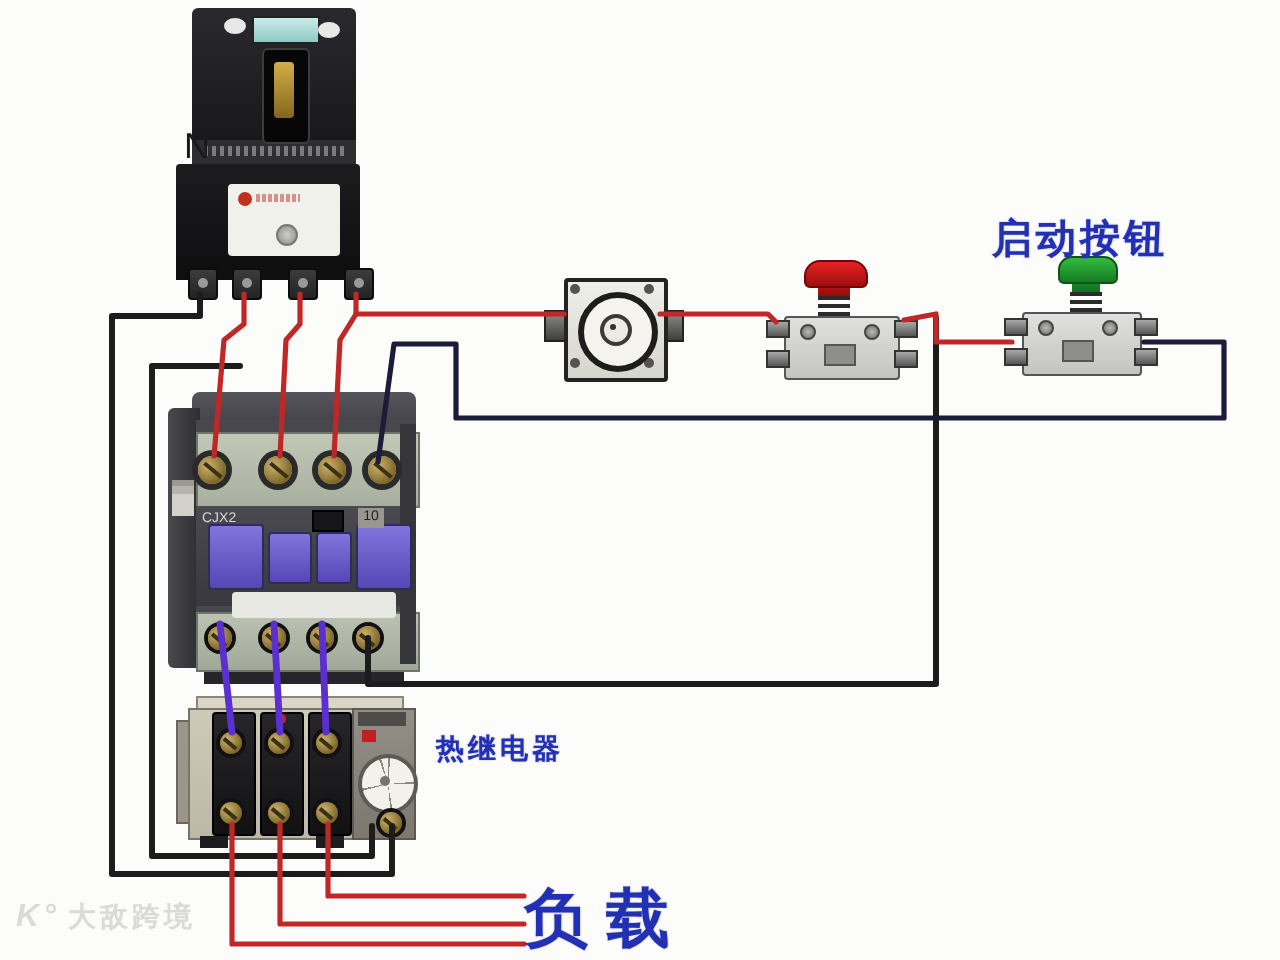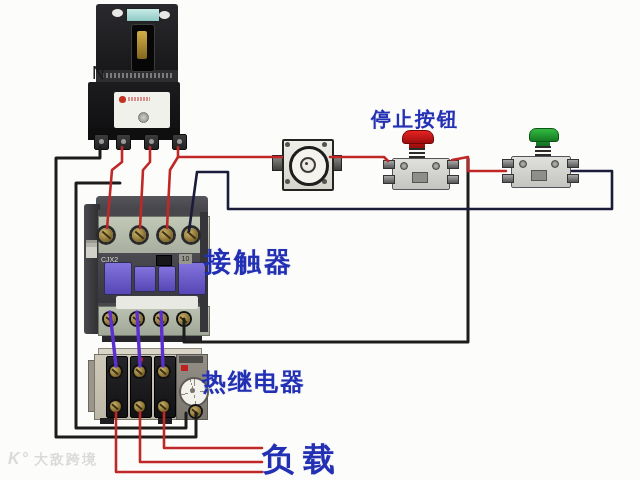--- a/index.html
+++ b/index.html
@@ -8,21 +8,21 @@
   .abs{position:absolute;}
   
   .lbl{position:absolute;color:var(--label-blue,#2230b4);font-weight:bold;z-index:30;
        text-shadow:0 0 1px rgba(40,40,180,.35);}
   #lbl-breaker{left:184px;top:8px;width:27px;font-size:21px;line-height:25px;word-break:break-all;letter-spacing:0;}
   #lbl-n{left:92px;top:63px;color:#1a1a1a;font-size:18px;font-weight:normal;z-index:30;position:absolute;}
   #lbl-fuse{left:263px;top:110px;font-size:20px;letter-spacing:2px;}
   #lbl-stop{left:371px;top:106px;font-size:20px;letter-spacing:2px;}
   #lbl-start{left:496px;top:106px;font-size:20px;letter-spacing:2px;}
   #lbl-contactor{left:204px;top:244px;font-size:27px;letter-spacing:3px;}
-  #lbl-relay{left:202px;top:366px;font-size:24px;letter-spacing:2px;}
+  #lbl-relay{left:218px;top:366px;font-size:14px;letter-spacing:2px;}
   #lbl-load{left:262px;top:438px;font-size:32px;letter-spacing:9px;}
   
   .screw{position:absolute;border-radius:50%;
          background:radial-gradient(circle at 35% 35%,#cdb36c,#7d6526 72%);
          box-shadow:0 0 0 3px #2a2a2a;z-index:12;}
   .screw::after{content:"";position:absolute;left:12%;top:46%;width:76%;height:2px;background:#3a3115;transform:rotate(40deg);}
   .screw.sm{box-shadow:0 0 0 2px #111;}
   .lug{position:absolute;width:10px;height:7px;background:linear-gradient(#a8a8a8,#565656);border:1px solid #333;z-index:12;}
   .spring{position:absolute;width:16px;height:12px;z-index:12;
           background:repeating-linear-gradient(#2b2b2b 0 2px,transparent 2px 4px);}
@@ -155,33 +155,33 @@
   <div class="fuse-nut" style="left:329px;"></div>
   <div class="abs" id="fuse-plate"></div>
   <div class="fuse-corner" style="left:285px;top:142px;"></div>
   <div class="fuse-corner" style="left:322px;top:142px;"></div>
   <div class="fuse-corner" style="left:285px;top:179px;"></div>
   <div class="fuse-corner" style="left:322px;top:179px;"></div>
   <div class="abs" id="fuse-ring"></div>
   <div class="abs" id="fuse-inner"></div>
   <div class="abs" id="fuse-dot"></div>
 
-  <div class="lbl" id="lbl-stop">停止按钮</div>
   <div class="abs" id="stop-neck"></div>
   <div class="abs" id="stop-cap"></div>
   <div class="spring" style="left:409px;top:148px;"></div>
   <div class="btn-body" style="left:392px;top:158px;"></div>
   <div class="btn-screw" style="left:400px;top:162px;"></div>
   <div class="btn-screw" style="left:432px;top:162px;"></div>
   <div class="btn-slotc" style="left:412px;top:172px;"></div>
   <div class="lug" style="left:383px;top:160px;"></div>
   <div class="lug" style="left:383px;top:175px;"></div>
   <div class="lug" style="left:447px;top:160px;"></div>
   <div class="lug" style="left:447px;top:175px;"></div>
 
+  <div class="lbl" id="lbl-start">启动按钮</div>
   <div class="abs" id="start-neck"></div>
   <div class="abs" id="start-cap"></div>
   <div class="spring" style="left:535px;top:146px;"></div>
   <div class="btn-body" style="left:511px;top:156px;width:58px;"></div>
   <div class="btn-screw" style="left:519px;top:160px;"></div>
   <div class="btn-screw" style="left:551px;top:160px;"></div>
   <div class="btn-slotc" style="left:531px;top:170px;"></div>
   <div class="lug" style="left:502px;top:159px;"></div>
   <div class="lug" style="left:502px;top:174px;"></div>
   <div class="lug" style="left:567px;top:159px;"></div>
@@ -205,21 +205,20 @@
   <div id="ctt-model">CJX2</div>
   <div id="ctt-rating">10</div>
   <div class="abs" id="ctt-whitestrip"></div>
   <div class="abs" id="ctt-botstrip"></div>
   <div class="screw sm" style="left:104px;top:313px;width:12px;height:12px;"></div>
   <div class="screw sm" style="left:131px;top:313px;width:12px;height:12px;"></div>
   <div class="screw sm" style="left:155px;top:313px;width:12px;height:12px;"></div>
   <div class="screw sm" style="left:178px;top:313px;width:12px;height:12px;"></div>
   <div class="abs" id="ctt-rightedge"></div>
   <div class="abs" id="ctt-feet"></div>
-  <div class="lbl" id="lbl-contactor">接触器</div>
 
   <div class="abs" id="rly-top"></div>
   <div class="abs" id="rly-bracket"></div>
   <div class="abs" id="rly-body"></div>
   <div class="rly-tower" style="left:106px;"></div>
   <div class="rly-tower" style="left:130px;"></div>
   <div class="rly-tower" style="left:154px;"></div>
   <div class="screw sm" style="left:110px;top:366px;width:11px;height:11px;"></div>
   <div class="screw sm" style="left:134px;top:366px;width:11px;height:11px;"></div>
   <div class="screw sm" style="left:158px;top:366px;width:11px;height:11px;"></div>

